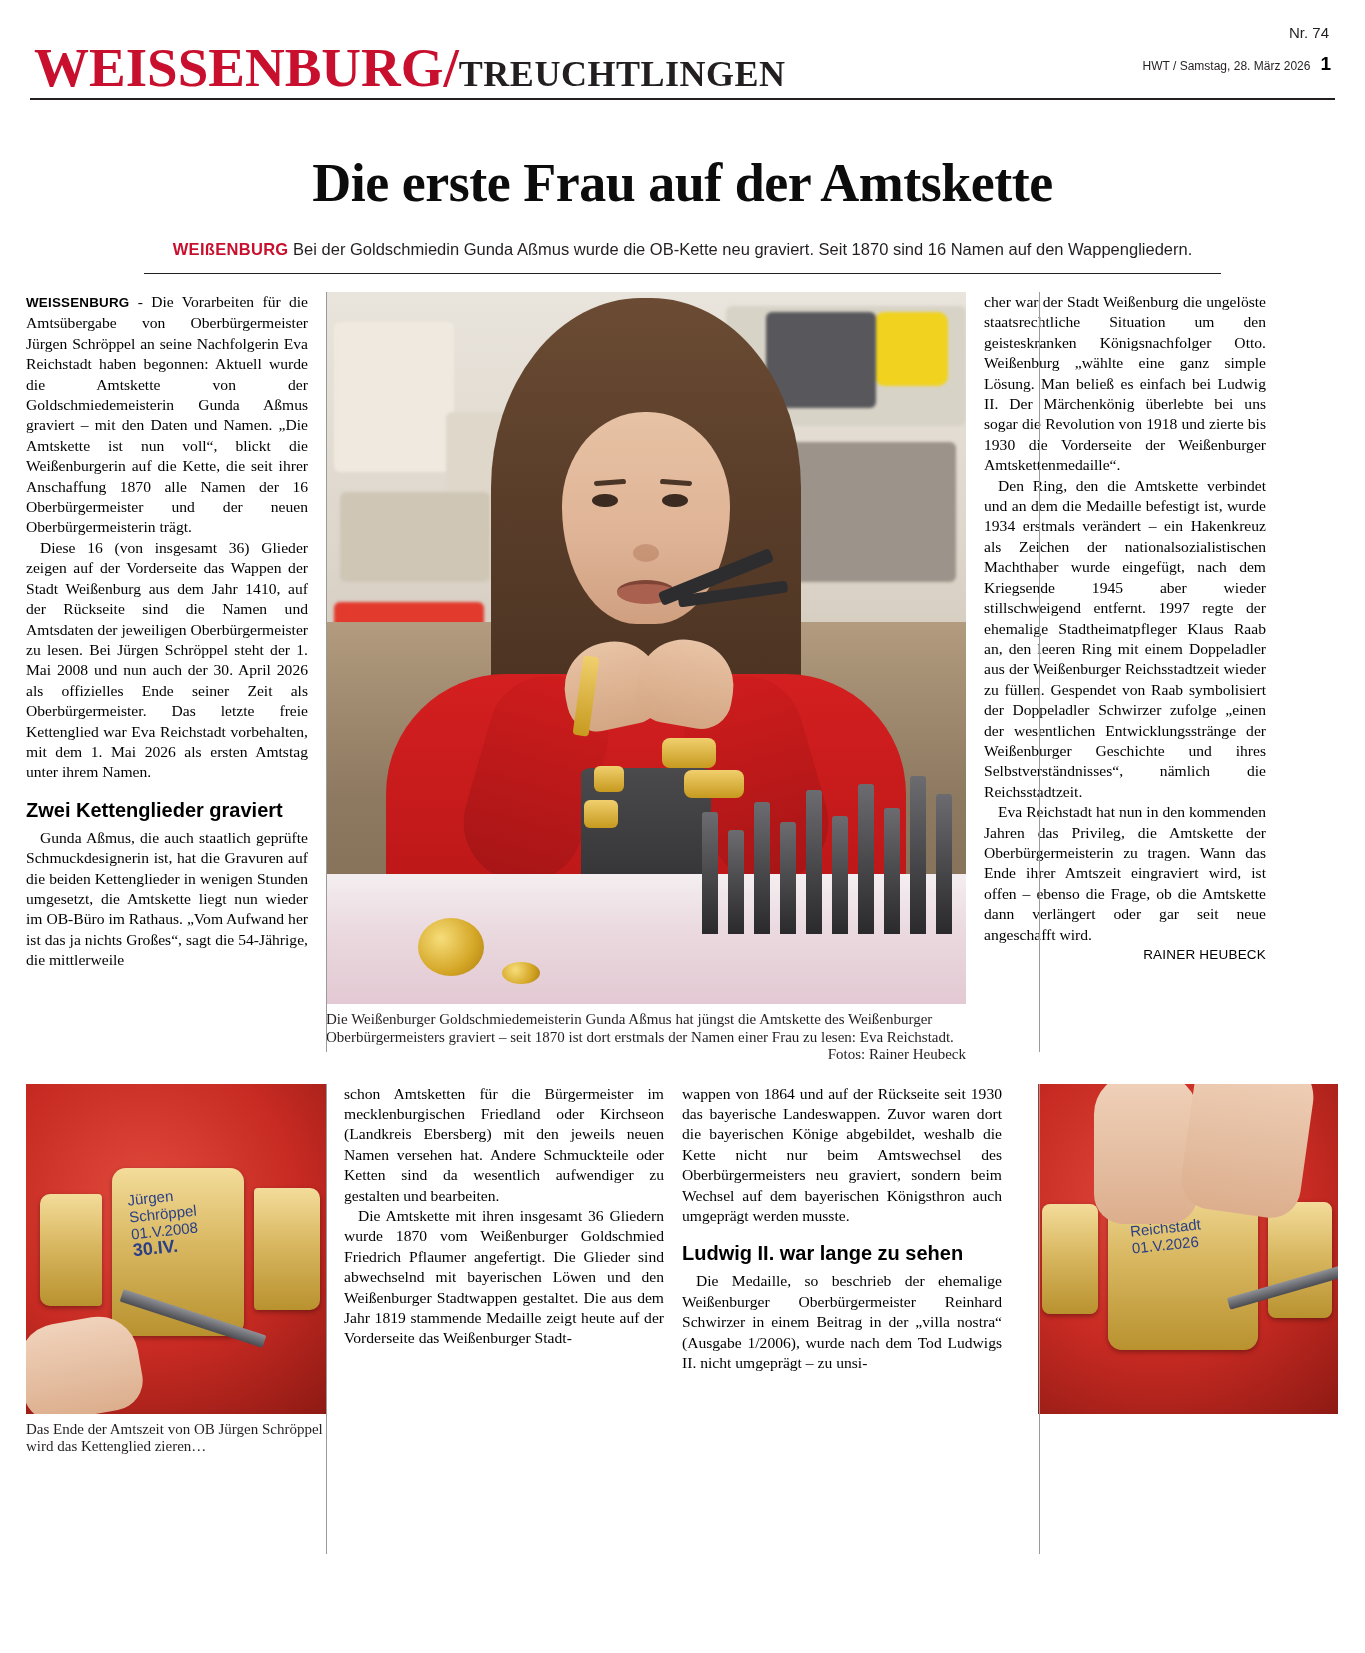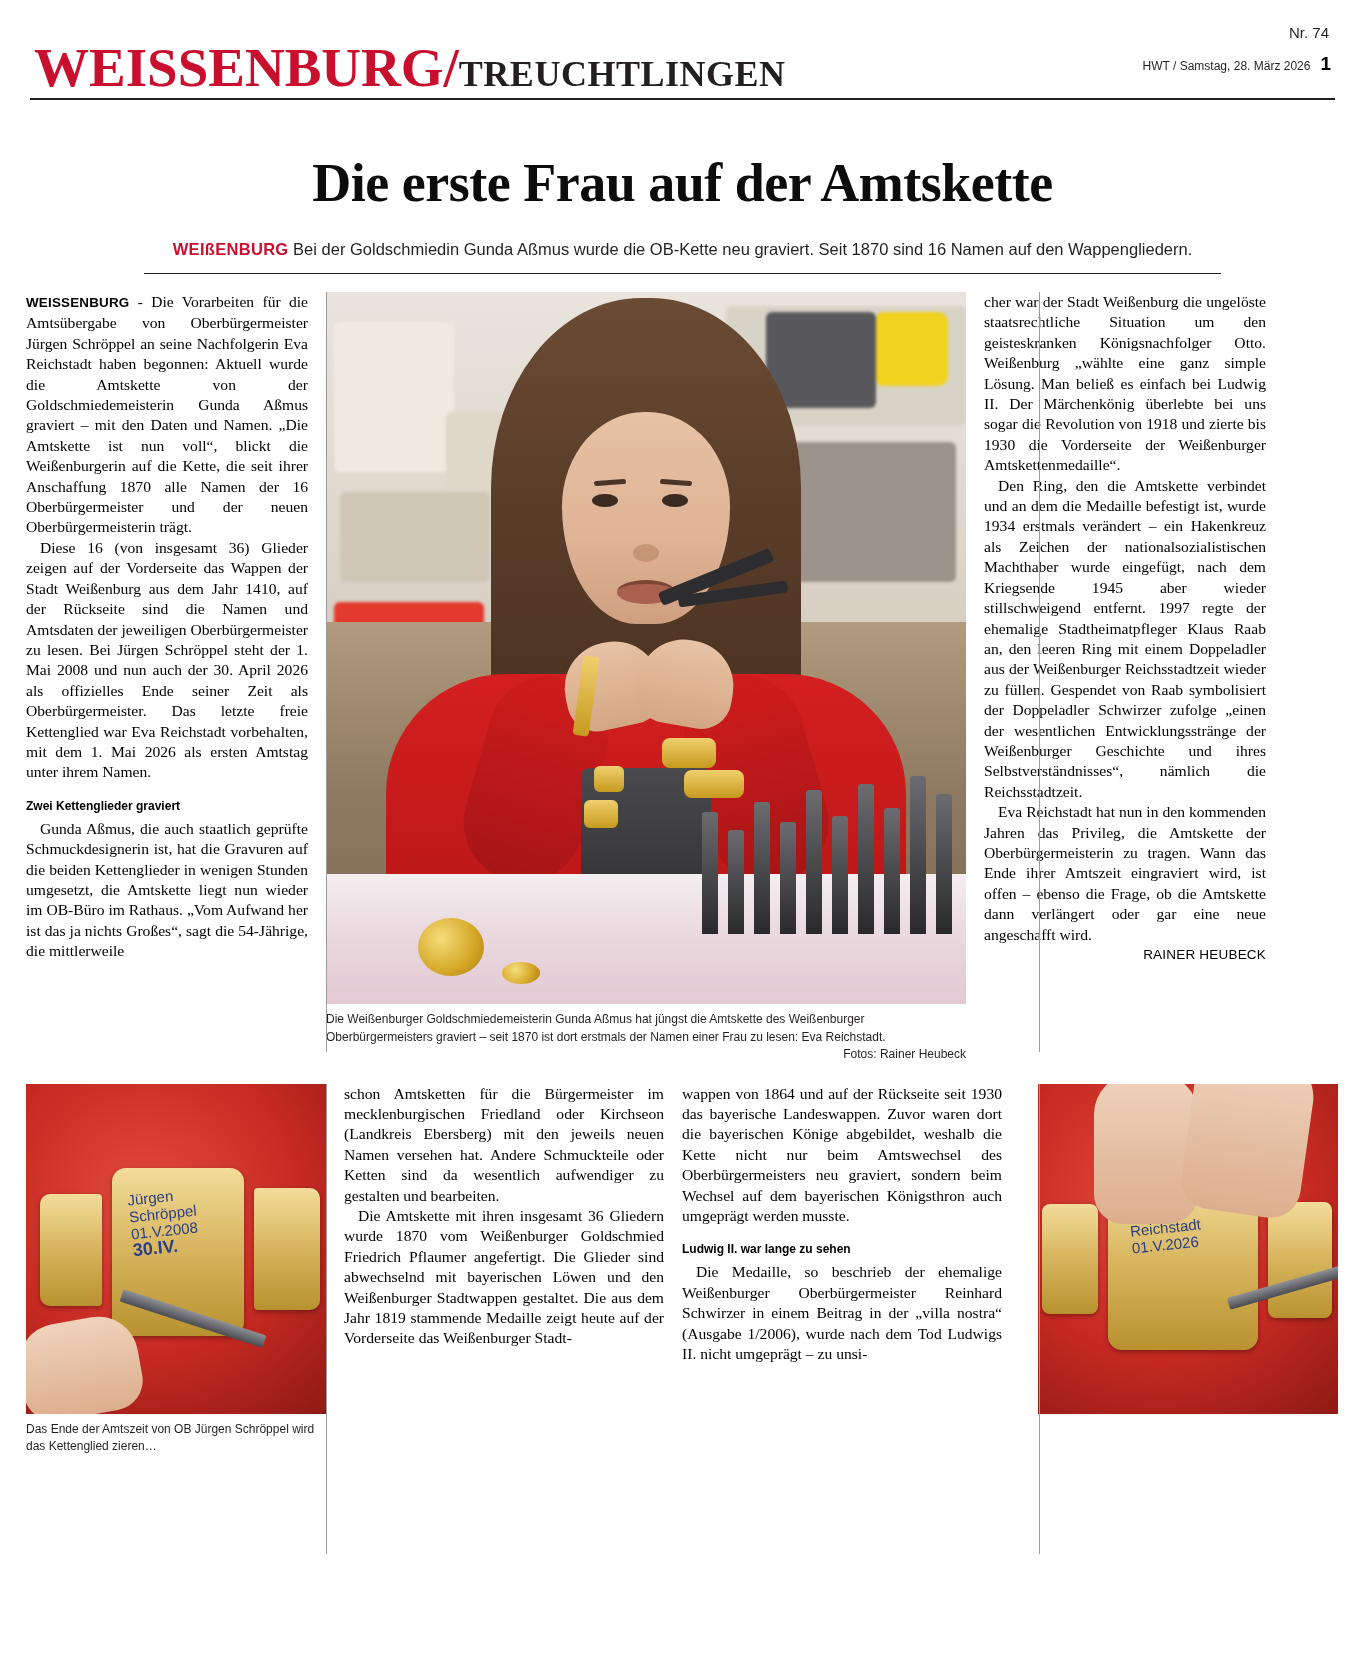--- a/index.html
+++ b/index.html
@@ -132,42 +132,42 @@
   }
   p.body.first { text-indent: 0; }
   .dateline {
     font-family: "Liberation Sans", sans-serif;
     font-size: 13.4px;
     font-weight: bold;
     letter-spacing: 0.2px;
   }
   h3.subhead {
     font-family: "Liberation Sans", sans-serif;
-    font-size: 12px;
+    font-size: 20px;
     font-weight: bold;
     margin: 16px 0 6px 0;
   }
   .byline {
     font-family: "Liberation Sans", sans-serif;
     font-size: 13.5px;
     font-weight: normal;
     text-align: right;
     letter-spacing: 0.2px;
     margin-top: 2px;
   }
 
   
   .photo {
     position: relative;
     overflow: hidden;
     background: #cfc8bf;
   }
   .caption {
-    font-family: Liberation Sans, sans-serif;
-    font-size: 12px;
+    font-family: Liberation Serif, serif;
+    font-size: 15px;
     line-height: 17.5px;
     margin-top: 7px;
     color: #231f20;
   }
   .credit { text-align: right; display: block; }
 
   
   .mainphoto { width: 640px; height: 712px; }
   .sub-photo { width: 300px; height: 330px; }
 
@@ -412,21 +412,21 @@
       </div>
       <div class="caption">
         <span>Die Weißenburger Goldschmiedemeisterin Gunda Aßmus hat jüngst die Amtskette des Weißenburger Oberbürgermeisters graviert – seit 1870 ist dort erstmals der Namen einer Frau zu lesen: Eva Reichstadt.</span>
         <span class="credit">Fotos: Rainer Heubeck</span>
       </div>
     </div>
 
     <div class="col col-right">
       <p class="body first">cher war der Stadt Weißenburg die ungelöste staatsrechtliche Situation um den geisteskranken Königsnachfolger Otto. Weißenburg „wählte eine ganz simple Lösung. Man beließ es einfach bei Ludwig II. Der Märchenkönig überlebte bei uns sogar die Revolution von 1918 und zierte bis 1930 die Vorderseite der Weißenburger Amtskettenmedaille“.</p>
       <p class="body">Den Ring, den die Amtskette verbindet und an dem die Medaille befestigt ist, wurde 1934 erstmals verändert – ein Hakenkreuz als Zeichen der nationalsozialistischen Machthaber wurde eingefügt, nach dem Kriegsende 1945 aber wieder stillschweigend entfernt. 1997 regte der ehemalige Stadtheimatpfleger Klaus Raab an, den leeren Ring mit einem Doppeladler aus der Weißenburger Reichsstadtzeit wieder zu füllen. Gespendet von Raab symbolisiert der Doppeladler Schwirzer zufolge „einen der wesentlichen Entwicklungsstränge der Weißenburger Geschichte und ihres Selbstverständnisses“, nämlich die Reichsstadtzeit.</p>
-      <p class="body">Eva Reichstadt hat nun in den kommenden Jahren das Privileg, die Amtskette der Oberbürgermeisterin zu tragen. Wann das Ende ihrer Amtszeit eingraviert wird, ist offen – ebenso die Frage, ob die Amtskette dann verlängert oder gar eine neue angeschafft wird.</p>
+      <p class="body">Eva Reichstadt hat nun in den kommenden Jahren das Privileg, die Amtskette der Oberbürgermeisterin zu tragen. Wann das Ende ihrer Amtszeit eingraviert wird, ist offen – ebenso die Frage, ob die Amtskette dann verlängert oder gar seit neue angeschafft wird.</p>
       <div class="byline">RAINER HEUBECK</div>
     </div>
 
     <div class="vrule" style="left:300px; height:760px;"></div>
     <div class="vrule" style="left:1013px; height:760px;"></div>
   </div>
 
   <div class="bottom">
 
     <div class="b-col-left">

